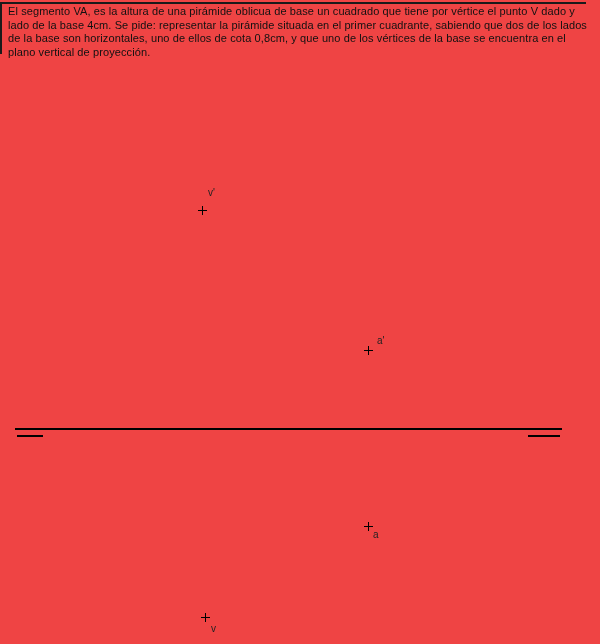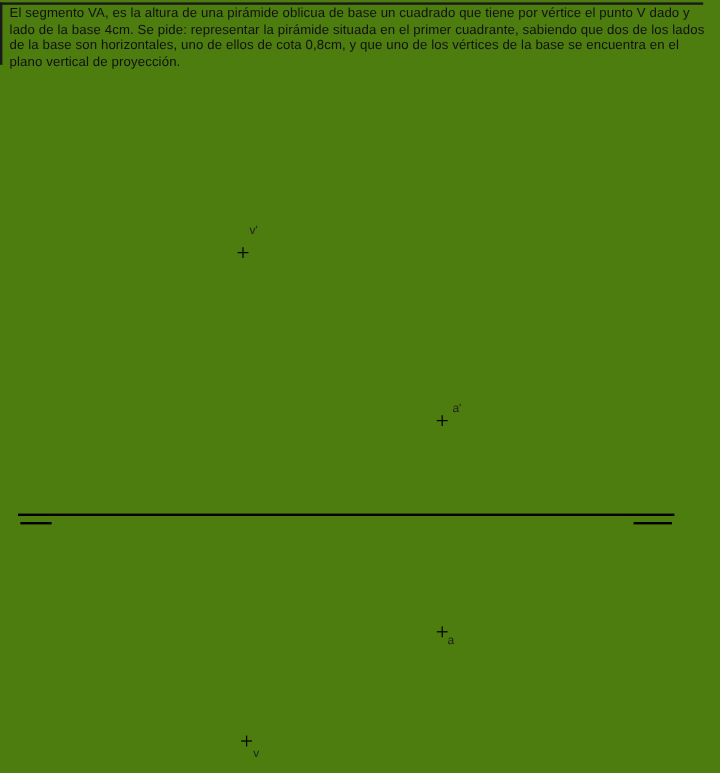--- a/index.html
+++ b/index.html
@@ -4,21 +4,21 @@
 <style>
   html, body {
     margin: 0;
     padding: 0;
     background: #ffffff;
   }
   .page {
     position: relative;
     width: 600px;
     height: 644px;
-    background: #4d7c0f;
+    background: #ef4444;
     overflow: hidden;
     font-family: "Liberation Sans", sans-serif;
     color: #000000;
   }
   .top-border {
     position: absolute;
     left: 0;
     top: 2px;
     width: 586px;
     height: 2px;

